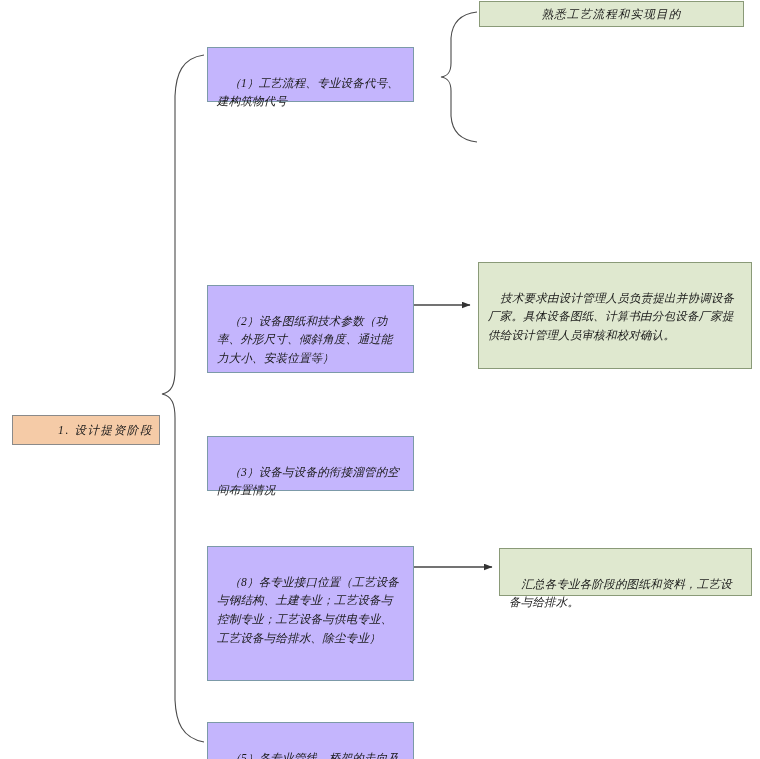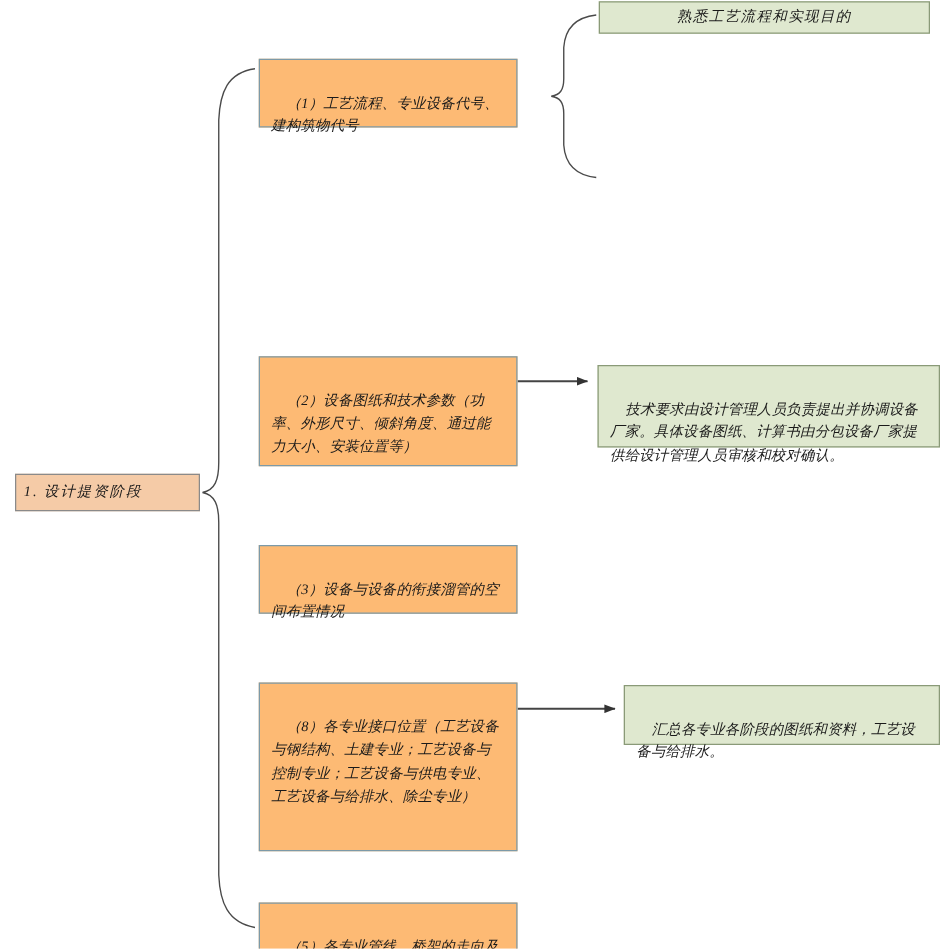--- a/index.html
+++ b/index.html
@@ -29,26 +29,27 @@
     white-space: pre-wrap;
     word-break: break-all;
     font-style: italic;
   }
   .node.stage {
     background: #f5cba7;
     border-color: #8a8a8a;
     text-align: center;
     display: flex;
     align-items: center;
-    justify-content: flex-start;
+    justify-content: flex-end;
     padding: 4px 6px;
     letter-spacing: 1.6px;
+    margin-top: 36px;
   }
   .node.blue {
-    background: #fdba74;
+    background: #c4b5fd;
     border-color: #7c9aa8;
   }
   .node.green {
     background: #dfe8cf;
     border-color: #8a9a78;
   }
   .node.green.center {
     display: flex;
     align-items: center;
     justify-content: center;
@@ -130,21 +131,21 @@
 
   <div class="node blue" style="left:207px; top:722px; width:207px; height:52px;">
     <span>（5）各专业管线、桥架的走向及路由布置情况</span>
   </div>
 
   <div class="node green center" style="left:479px; top:1px; width:265px; height:26px;">
     <span>熟悉工艺流程和实现目的</span>
   </div>
 
 
-  <div class="node green" style="left:478px; top:262px; width:274px; height:66px;margin-top:30px;">
+  <div class="node green" style="left:478px; top:262px; width:274px; height:107px;">
     <span>技术要求由设计管理人员负责提出并协调设备厂家。具体设备图纸、计算书由分包设备厂家提供给设计管理人员审核和校对确认。</span>
   </div>
 
   <div class="node green" style="left:499px; top:548px; width:253px; height:48px;">
     <span>汇总各专业各阶段的图纸和资料，工艺设备与给排水。</span>
   </div>
 
 </div>
 
 </body></html>

